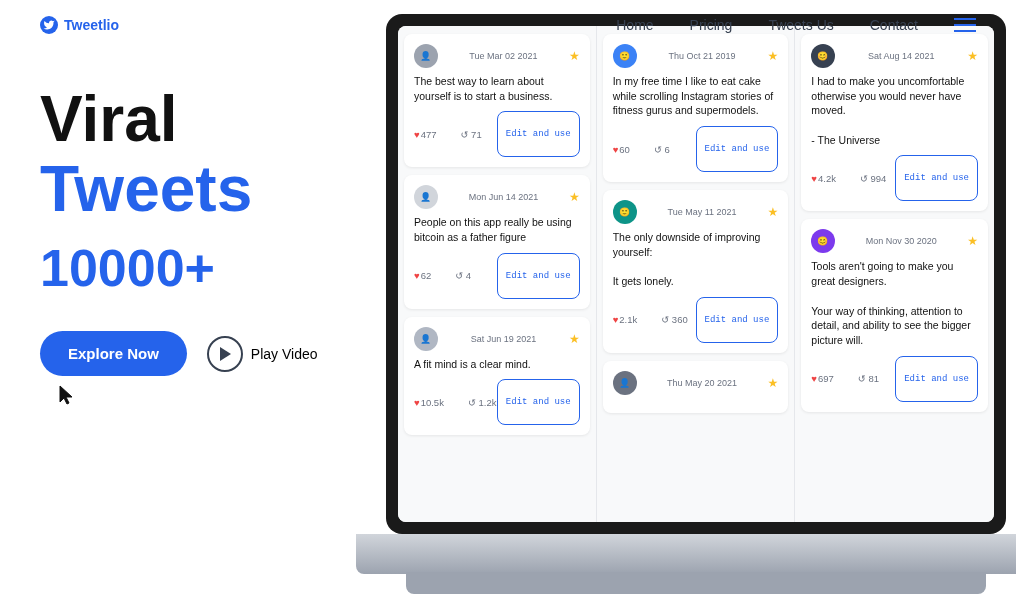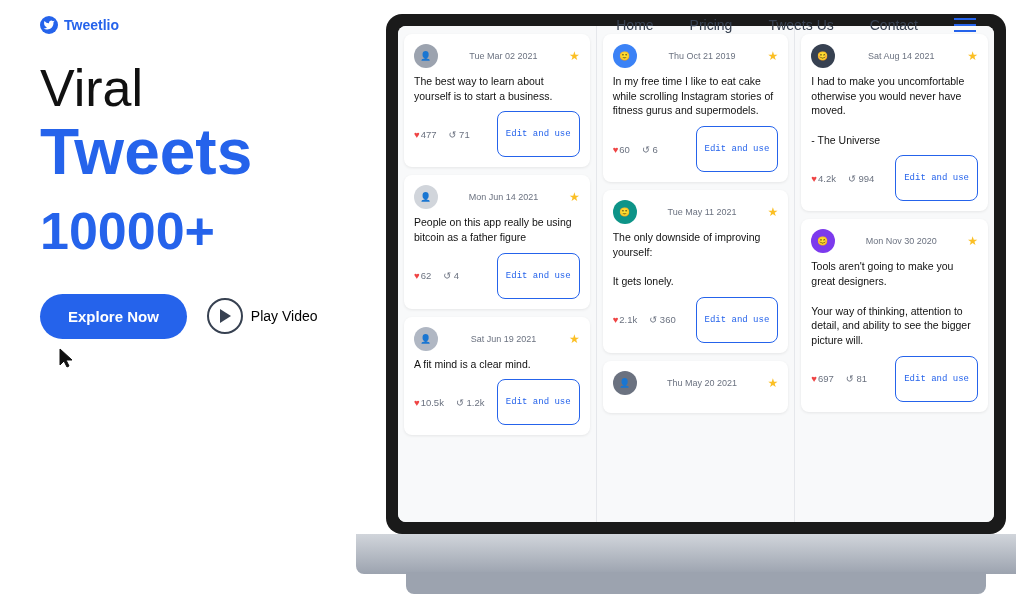--- a/index.html
+++ b/index.html
@@ -13,21 +13,21 @@
     .logo { display: flex; align-items: center; gap: 6px; font-size: 14px; color: #2563eb; font-weight: 600; }
     .logo-icon { width: 18px; height: 18px; background: #2563eb; border-radius: 50%; display: flex; align-items: center; justify-content: center; }
     .logo-icon svg { width: 12px; height: 12px; fill: white; }
     .nav { display: flex; align-items: center; gap: 36px; }
     .nav-item { font-size: 14px; color: #374151; cursor: pointer; text-decoration: none; }
     .hamburger { display: flex; flex-direction: column; gap: 4px; cursor: pointer; }
     .hamburger span { width: 22px; height: 2px; background: #2563eb; display: block; }
 
     
     .hero { position: absolute; top: 60px; left: 40px; width: 310px; }
-    .hero-title-black { font-size: 52px; font-weight: 400; color: #111; line-height: 1.1; }
+    .hero-title-black { font-size: 64px; font-weight: 700; color: #111; line-height: 1.1; margin-top: 24px; }
     .hero-title-blue { font-size: 64px; font-weight: 800; color: #2563eb; line-height: 1.1; }
     .hero-count { font-size: 52px; font-weight: 800; color: #2563eb; line-height: 1.2; margin-top: 12px; }
     .hero-actions { display: flex; align-items: center; gap: 20px; margin-top: 32px; }
     .btn-explore {
       background: #2563eb; color: white; border: none; border-radius: 30px;
       padding: 14px 28px; font-size: 15px; font-weight: 700; cursor: pointer;
     }
     .btn-play { display: flex; align-items: center; gap: 8px; cursor: pointer; background: none; border: none; }
     .play-circle {
       width: 36px; height: 36px; border-radius: 50%; border: 2px solid #374151;
@@ -72,21 +72,21 @@
     .tweet-header { display: flex; align-items: center; justify-content: space-between; margin-bottom: 6px; }
     .tweet-avatar {
       width: 24px; height: 24px; border-radius: 50%; background: #d1d5db;
       display: flex; align-items: center; justify-content: center; font-size: 9px; color: #6b7280;
       flex-shrink: 0; overflow: hidden;
     }
     .tweet-date { font-size: 9px; color: #6b7280; flex: 1; text-align: center; }
     .tweet-star { color: #fbbf24; font-size: 12px; }
     .tweet-text { color: #111; font-size: 10.5px; line-height: 1.4; margin-bottom: 8px; }
     .tweet-footer { display: flex; align-items: center; justify-content: space-between; }
-    .tweet-stats { display: flex; align-items: center; gap: 12px; font-size: 9.5px; color: #6b7280; text-align: right; }
+    .tweet-stats { display: flex; align-items: center; gap: 24px; font-size: 9.5px; color: #6b7280; text-align: right; }
     .heart { color: #ef4444; margin-right: 1px; }
     .edit-btn {
       background: white; border: 1.5px solid #2563eb; color: #2563eb;
       border-radius: 8px; padding: 17px 8px; font-size: 9px; cursor: pointer; white-space: nowrap; font-family: Liberation Mono, monospace;
     }
   </style>
 </head>
 <body>
 
 <header class="header">

